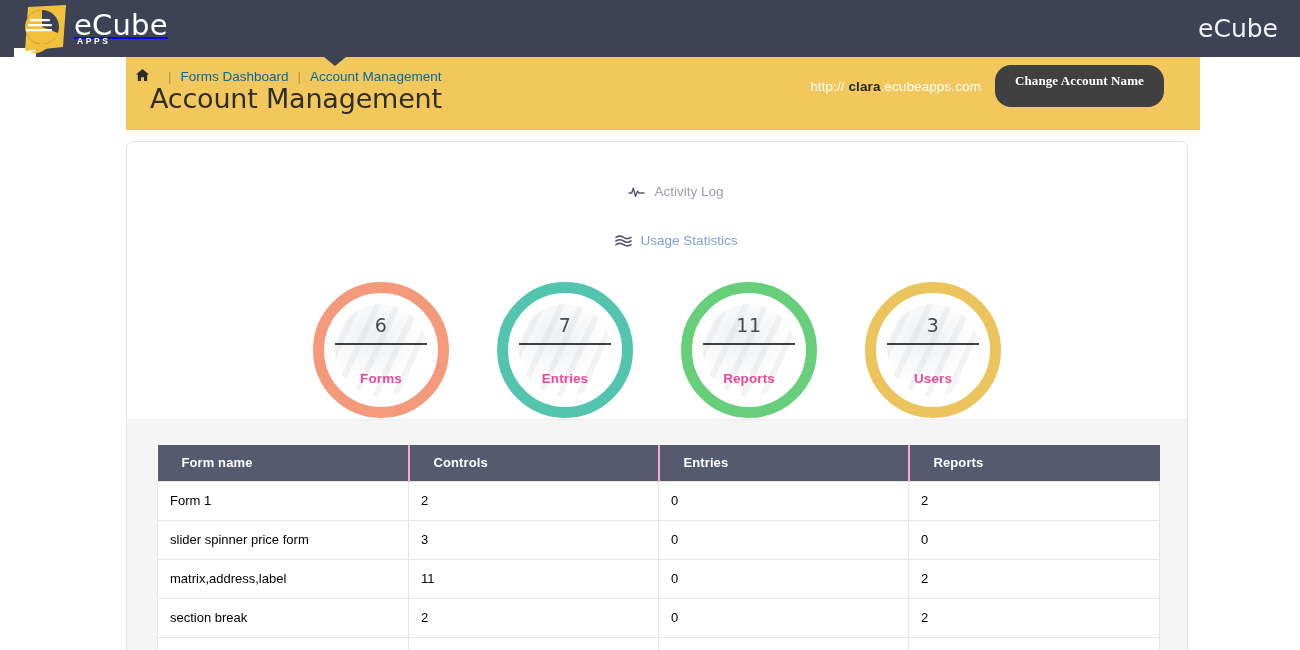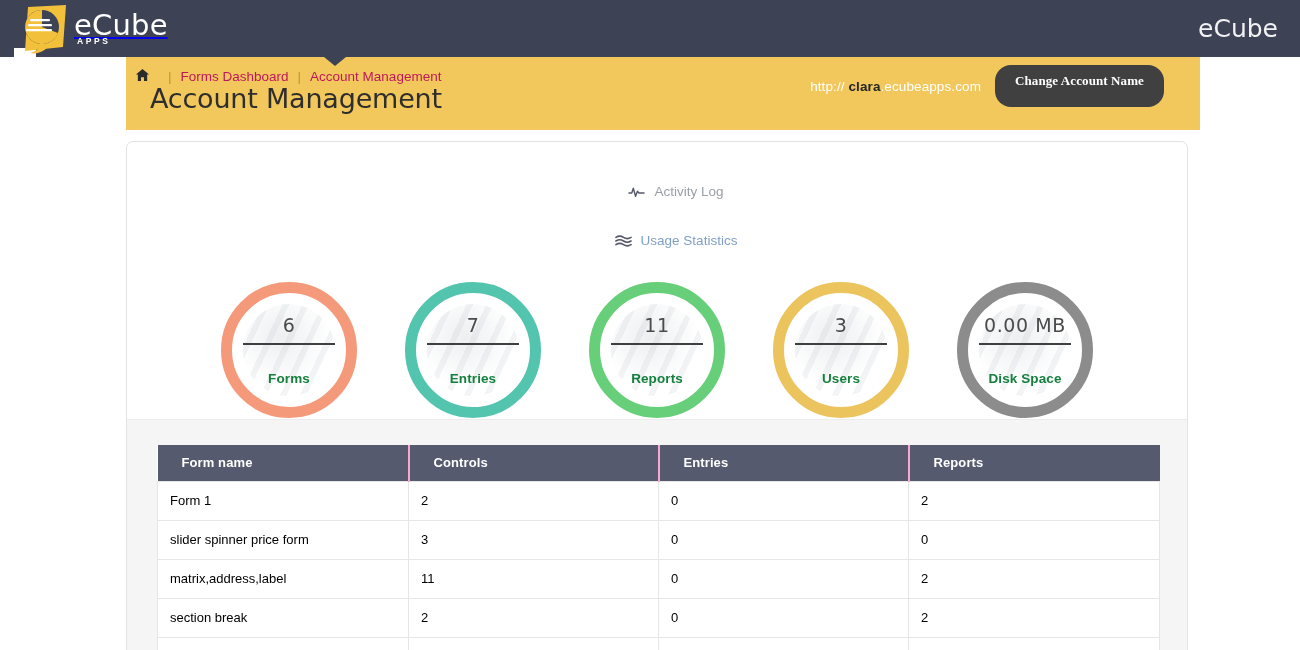--- a/index.html
+++ b/index.html
@@ -57,21 +57,21 @@
     border-right: 11px solid transparent;
     border-top: 9px solid #3e4255;
   }
   .breadcrumb {
     position: absolute; left: 9px; top: 11px;
     display: flex; align-items: center; gap: 0px;
     font-size: 13.5px; color: #4a3c12;
   }
   .bc-home { font-size: 14px; color: #2b2b2b; line-height: 1; margin-right: 9px; }
   .bc-sep { color: #b99535; margin: 0 9px; font-weight: 300; }
-  .bc-link { color: #be185d; text-decoration: none; }
+  .bc-link { color: #0369a1; text-decoration: none; }
   .page-title {
     position: absolute; left: 24px; top: 26px;
     font-size: 27px; color: #2e2e2e; font-weight: 400; letter-spacing: -.2px;
     font-family: "DejaVu Sans", sans-serif;
   }
   .banner-right {
     position: absolute; right: 36px; top: 8px;
     display: flex; align-items: center; gap: 14px;
   }
   .acct-url { font-size: 13.5px; color: #ffffff; letter-spacing: .1px; }
@@ -119,21 +119,21 @@
   .stat-inner {
     position: relative; z-index: 2;
     display: flex; flex-direction: column; align-items: center; width: 92px;
   }
   .stat-value {
     font-size: 19px; color: #4b4b4b; font-weight: 400; letter-spacing: .6px;
     font-family: "DejaVu Sans", sans-serif; padding-bottom: 7px;
   }
   .stat-rule { width: 92px; height: 2px; background: #3f3f3f; }
   .stat-label {
-    font-size: 13.5px; color: #15803d; font-weight: 700; padding-top: 10px;
+    font-size: 13.5px; color: #ec4899; font-weight: 700; padding-top: 10px;
     letter-spacing: .1px;
     margin-top: 16px;
   }
 
   
   .table-wrap {
     position: absolute; left: 0; top: 277px; width: 1062px; bottom: 0;
     background: #f5f5f5; border-top: 1px solid #ececec;
     padding: 25px 30px 0 30px;
   }
@@ -248,27 +248,20 @@
           <div class="stat-label">Reports</div>
         </div>
       </div>
       <div class="stat" style="border: 11px solid rgb(236, 196, 94);">
         <div class="stat-inner">
           <div class="stat-value">3</div>
           <div class="stat-rule"></div>
           <div class="stat-label">Users</div>
         </div>
       </div>
-      <div class="stat" style="border: 11px solid rgb(140, 140, 140);">
-        <div class="stat-inner">
-          <div class="stat-value">0.00 MB</div>
-          <div class="stat-rule"></div>
-          <div class="stat-label">Disk Space</div>
-        </div>
-      </div>
     </div>
 
     <div class="table-wrap">
       <table class="stats-table">
         <colgroup>
           <col class="col-a">
             <col class="col-b">
             <col class="col-c">
             <col class="col-d">
         </colgroup>

